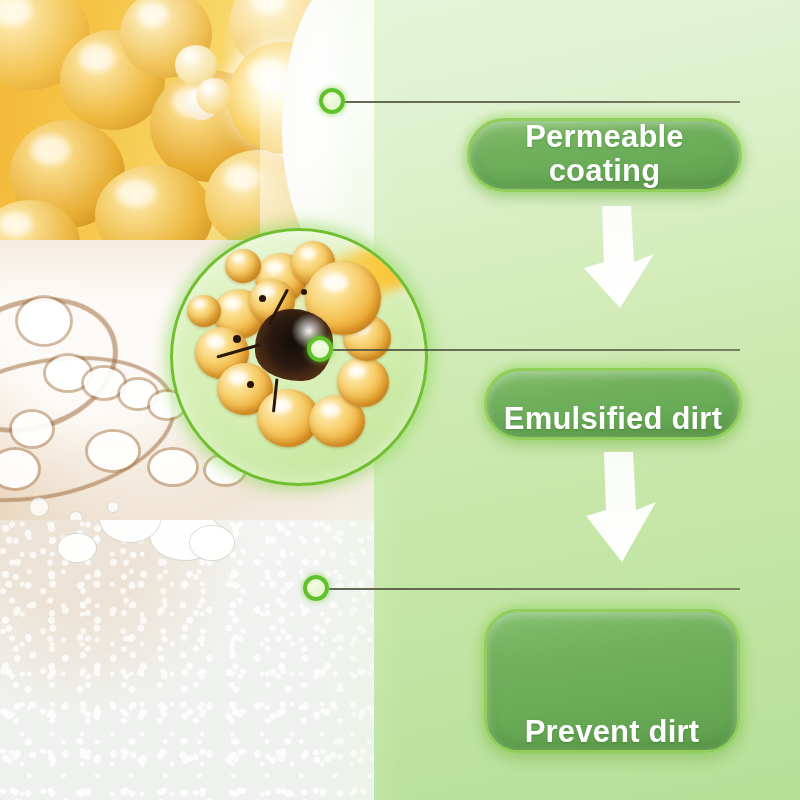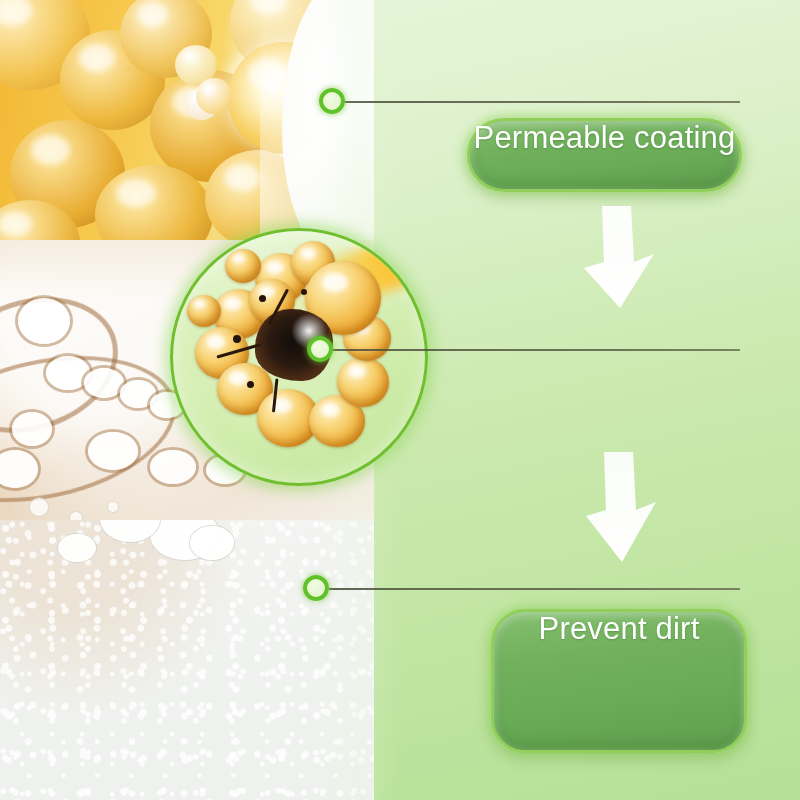--- a/index.html
+++ b/index.html
@@ -115,37 +115,37 @@
     box-sizing:border-box;
   }
   .line{
     position:absolute;height:2px;
     background:linear-gradient(90deg,#4a4e3a 0%,#5b5f48 70%,#6b7055 100%);
     opacity:.85;
   }
 
   
   .pill{
-    position:absolute;display:flex;align-items:flex-start;justify-content:center;
-    text-align:center;color:#fff;font-weight:normal;letter-spacing:.2px;
+    position:absolute;display:flex;align-items:flex-end;justify-content:center;
+    text-align:center;color:#fff;font-weight:bold;letter-spacing:.2px;
     background:linear-gradient(172deg,#85c06f 0%,#72b15e 30%,#69ab57 62%,#5f9e4d 100%);
     border:3px solid #90cf59;
     box-shadow:
       0 0 10px 3px rgba(150,215,95,.55),
       inset 0 3px 10px rgba(255,255,255,.40),
       inset 0 -6px 12px rgba(40,95,25,.22),
       0 6px 14px rgba(70,120,45,.22);
     box-sizing:border-box;
     text-shadow:0 1px 2px rgba(40,90,30,.35);
   }
   .pill span{line-height:1.12;}
 
   #pill1{left:467px;top:118px;width:275px;height:74px;border-radius:37px;font-size:31px;}
   #pill2{left:484px;top:368px;width:258px;height:72px;border-radius:36px;font-size:31px;}
-  #pill3{left:484px;top:609px;width:256px;height:144px;border-radius:34px;font-size:31px;margin-left:7px;}
+  #pill3{left:484px;top:609px;width:256px;height:144px;border-radius:34px;font-size:31px;}
 
   
   .arrow{position:absolute;}
 </style>
 </head>
 <body>
 
 <div id="stage">
 
   <div class="bg-green"></div>
@@ -251,20 +251,23 @@
   <div class="line" style="left:333px;top:349px;width:407px;"></div>
   <div class="dot" style="left:307px;top:336px;"></div>
 
   <div class="line" style="left:329px;top:588px;width:411px;"></div>
   <div class="dot" style="left:303px;top:575px;"></div>
 
   <div class="pill" id="pill1">
     <span>Permeable coating</span>
   </div>
 
+  <div class="pill" id="pill2">
+    <span>Emulsified dirt</span>
+  </div>
 
   <div class="pill" id="pill3">
     <span>
       <span>Prevent dirt</span><br>
     </span>
   </div>
 
   <svg class="arrow" style="left:574px;top:206px;" width="92" height="102" viewBox="0 0 92 102">
     <defs>
       <linearGradient id="ag1" x1="0" y1="0" x2="0" y2="1">

